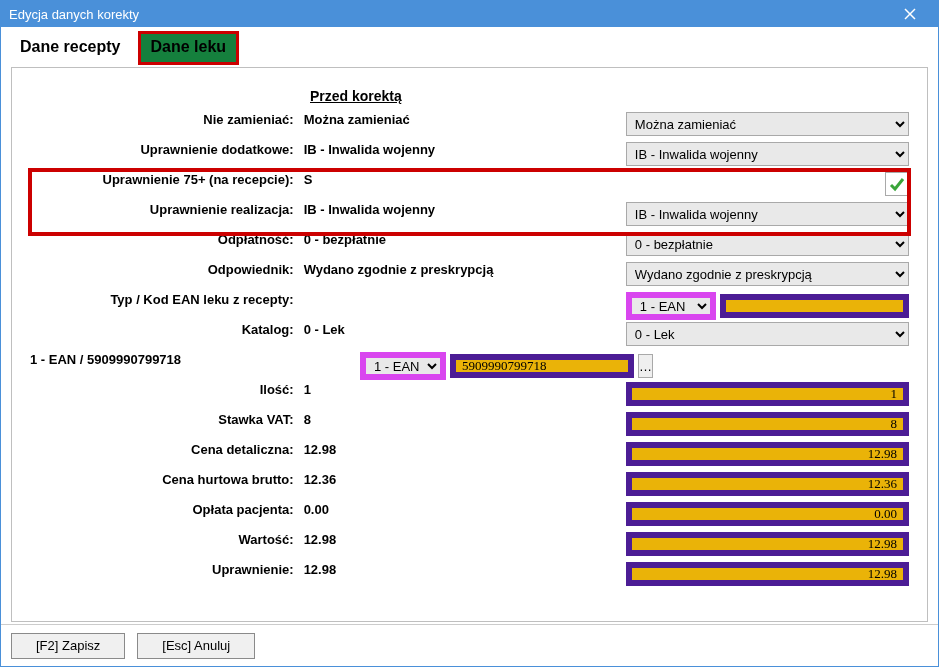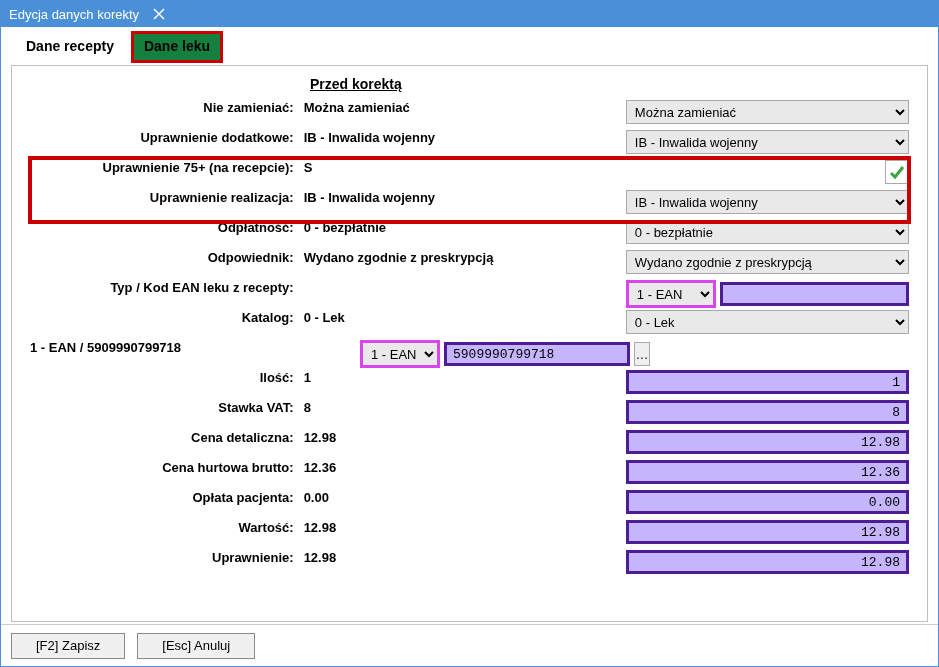--- a/index.html
+++ b/index.html
@@ -1,38 +1,38 @@
 <!DOCTYPE html>
 <html><head>
 <meta charset="utf-8">
 <style>
   * { box-sizing: border-box; }
   html, body { margin: 0; padding: 0; font-family: "Segoe UI", Tahoma, Arial, sans-serif; font-size: 13px; color: #000; background: #fff; }
   .window { width: 939px; height: 667px; border: 1px solid #4a90d9; display: flex; flex-direction: column; }
-  .titlebar { background: #4a90d9; color: #fff; height: 26px; display: flex; align-items: center; padding: 0 8px; }
+  .titlebar { background: #4a90d9; color: #fff; height: 26px; display: flex; align-items: center; padding: 0 8px; justify-content: space-between; }
   .titlebar .title { font-size: 13px; }
   .titlebar .close { width: 40px; height: 26px; display: flex; align-items: center; justify-content: center; cursor: pointer; }
   .titlebar .close svg { width: 12px; height: 12px; }
-  .tabs { display: flex; padding: 4px 6px 0 12px; gap: 4px; font-weight: bold; font-size: 14px; }
+  .tabs { display: flex; padding: 4px 6px 0 6px; gap: 4px; font-weight: bold; font-size: 16px; }
   .tab { padding: 4px 10px 6px 10px; cursor: pointer; border: 3px solid transparent; }
   .tab.active { border: 3px solid #c00; background: #15803d; }
-  .panel { margin: 2px 10px 2px 10px; border: 1px solid #bfbfbf; padding: 10px 18px 14px 18px; flex: 1; }
+  .panel { margin: 2px 10px 2px 10px; border: 1px solid #bfbfbf; padding: 20px 18px 14px 18px; flex: 1; }
   .hdrrow { display: flex; align-items: flex-end; margin-bottom: 8px; }
   .hdrrow .spacer { width: 280px; }
   .hdrrow .col { width: 300px; font-weight: bold; font-size: 14px; text-decoration: underline; }
   .hdrrow .gap { width: 30px; }
   .row { display: flex; align-items: flex-start; height: 30px; }
   .row .label { width: 280px; text-align: right; padding-right: 10px; font-weight: bold; }
   .row .before { width: 300px; font-weight: bold; }
   .row .gap { width: 30px; }
   .row .after { width: 290px; display: flex; align-items: center; gap: 4px; }
   .hl-group { outline: 4px solid #c00; outline-offset: -2px; padding: 2px 0; margin: -2px 0; }
   select.full { width: 100%; height: 24px; background: #e9e9e9; border: 1px solid #a9a9a9; font-family: inherit; font-size: 13px; padding: 0 4px; }
-  select.small { width: 90px; height: 28px; background: #e9e9e9; border: 3px solid #d946ef; font-family: inherit; font-size: 13px; padding: 0 4px; }
-  input.txt { height: 24px; border: 3px solid #4c1d95; font-family: Liberation Mono, monospace; font-size: 13px; padding: 0 6px; background: #c4b5fd; }
+  select.small { width: 90px; height: 28px; background: #e9e9e9; border: 6px solid #d946ef; font-family: inherit; font-size: 13px; padding: 0 4px; }
+  input.txt { height: 24px; border: 6px solid #4c1d95; font-family: Liberation Serif, serif; font-size: 13px; padding: 0 6px; background: #eab308; }
   input.txt.right { text-align: right; }
   .icon-btn { width: 24px; height: 24px; border: 1px solid #a9a9a9; background: #efefef; display: flex; align-items: center; justify-content: center; cursor: pointer; }
   .checkmark { color: #3aa53a; font-size: 18px; font-weight: bold; border: 1px solid #a9a9a9; width: 24px; height: 24px; background:#fff; display:flex; align-items:center; justify-content:center; }
   .footer { height: 42px; border-top: 1px solid #ccc; display: flex; align-items: center; padding: 0 10px; gap: 12px; }
   .btn { min-width: 104px; height: 26px; border: 1px solid #8a8a8a; background: #f0f0f0; cursor: pointer; font-family: inherit; font-size: 13px; padding: 0 24px; }
 </style>
 </head>
 <body>
 
 <div class="window">

